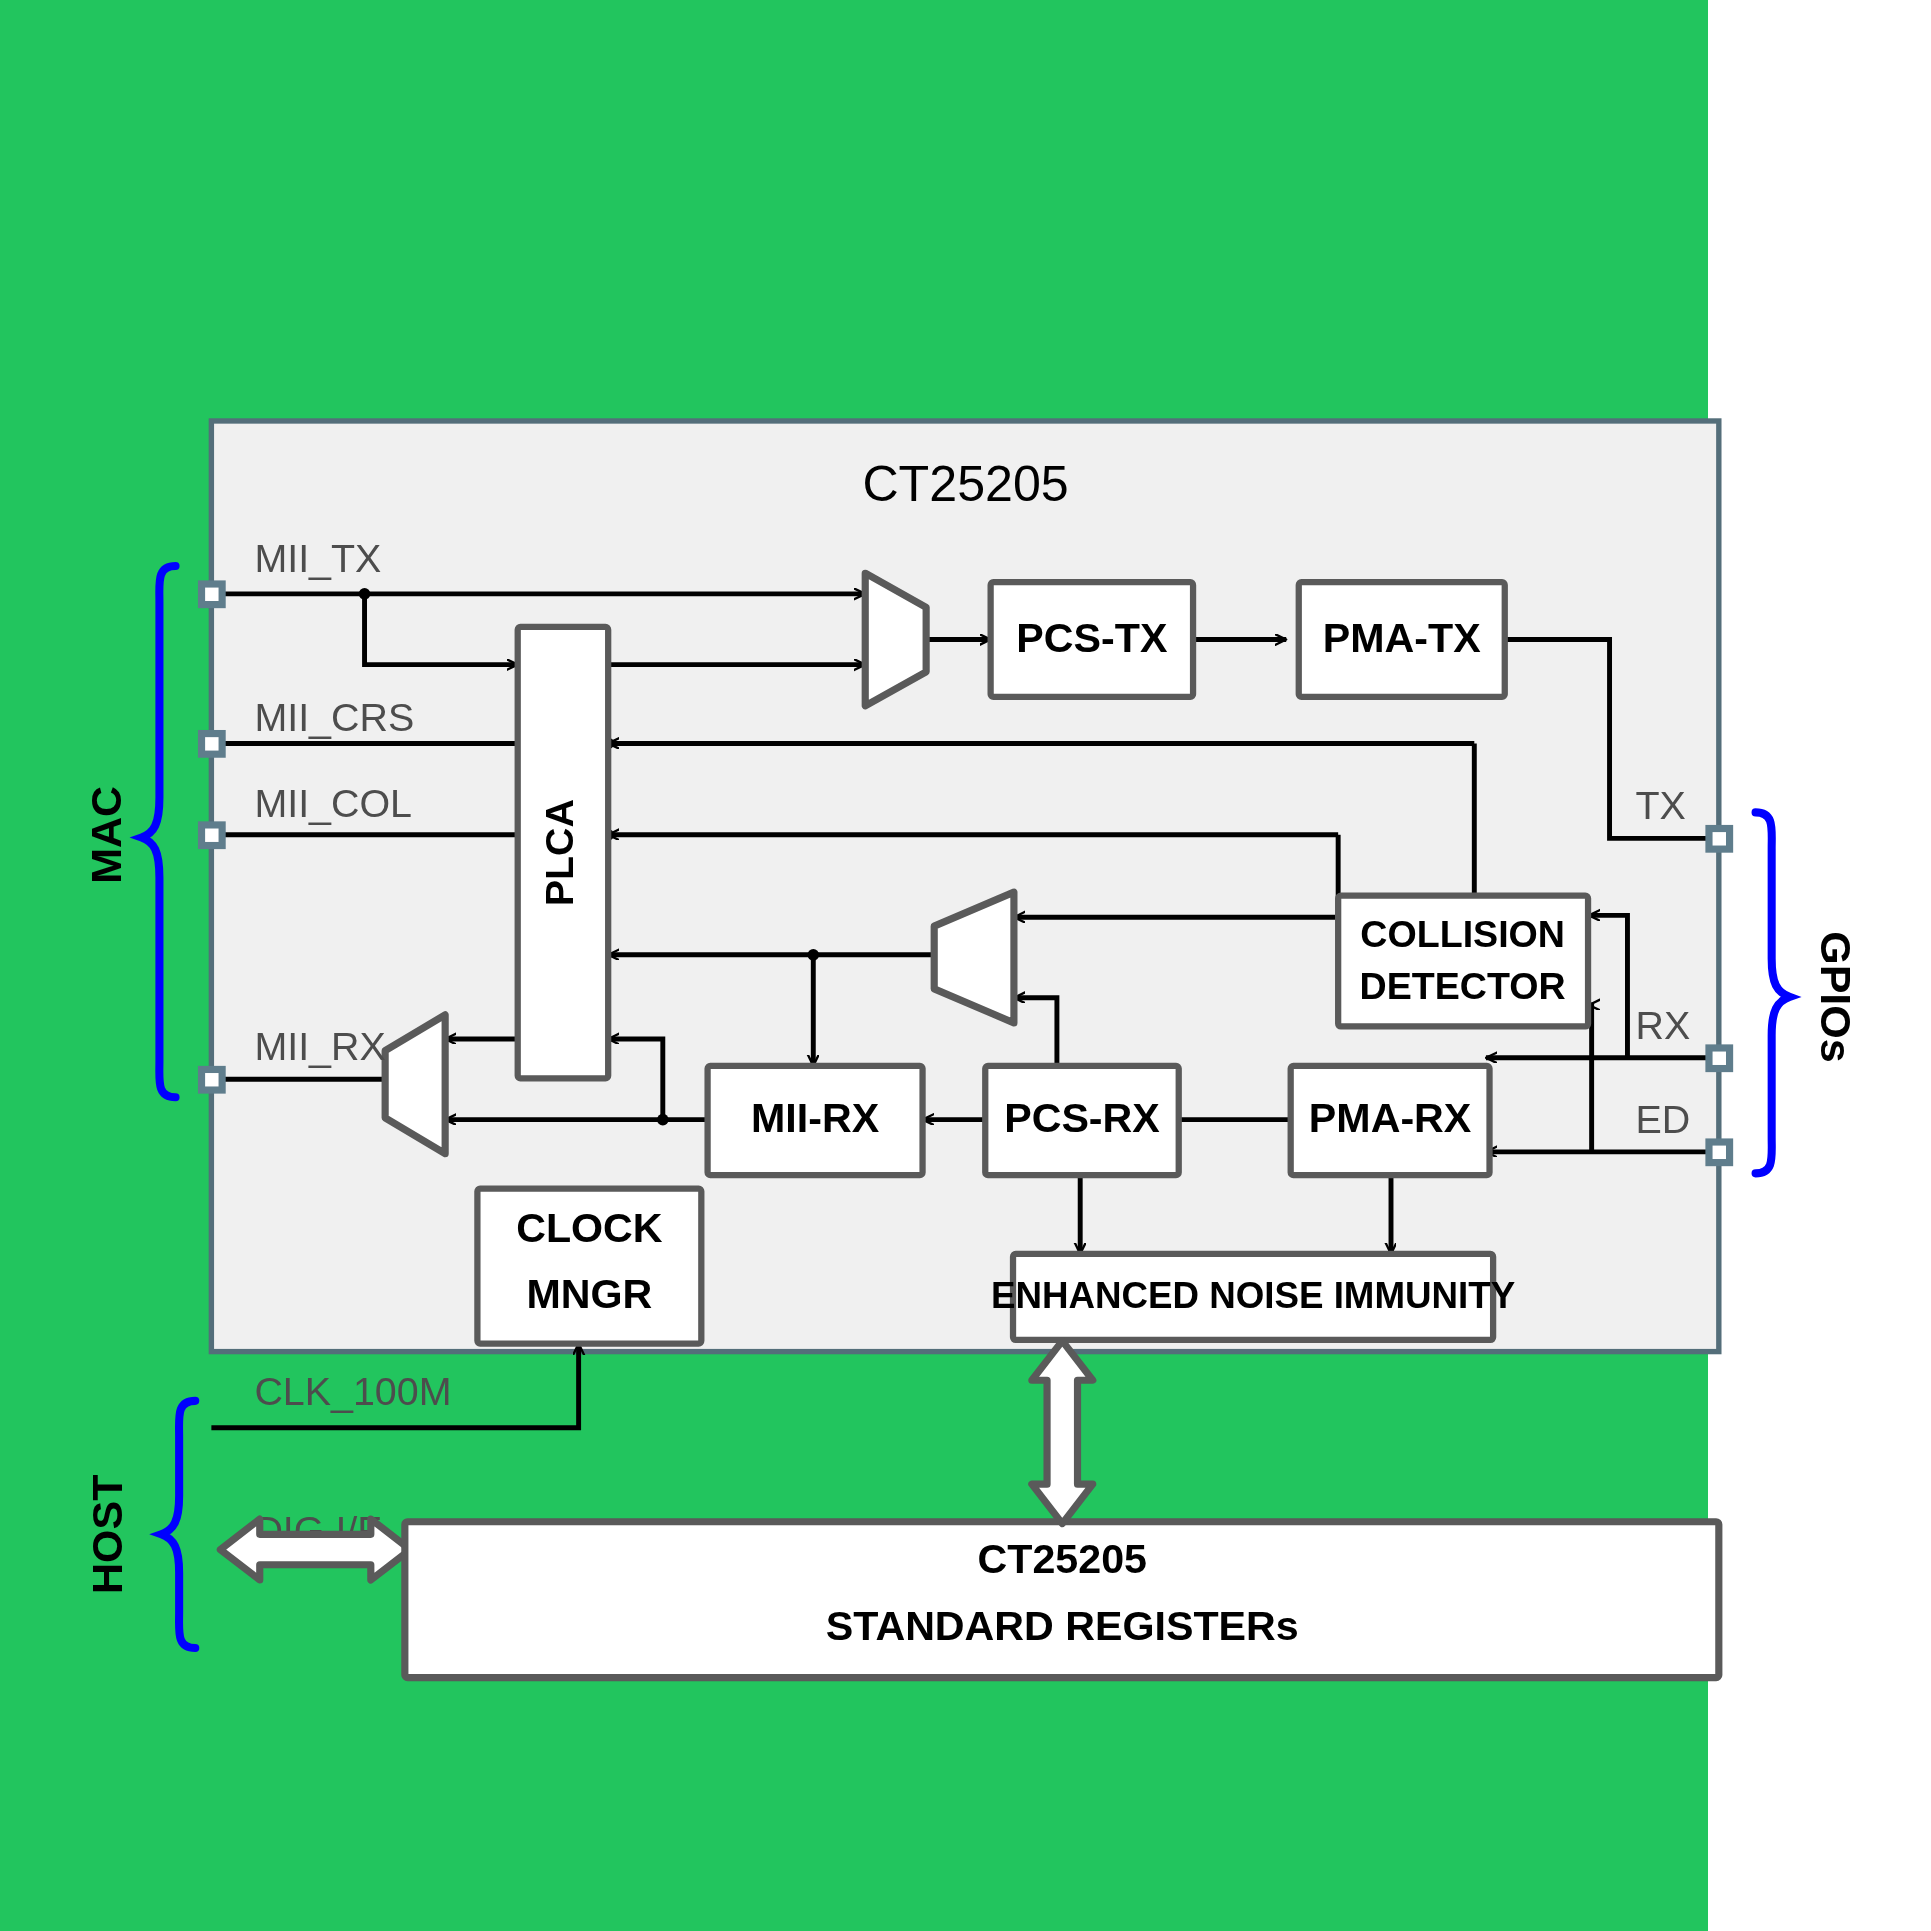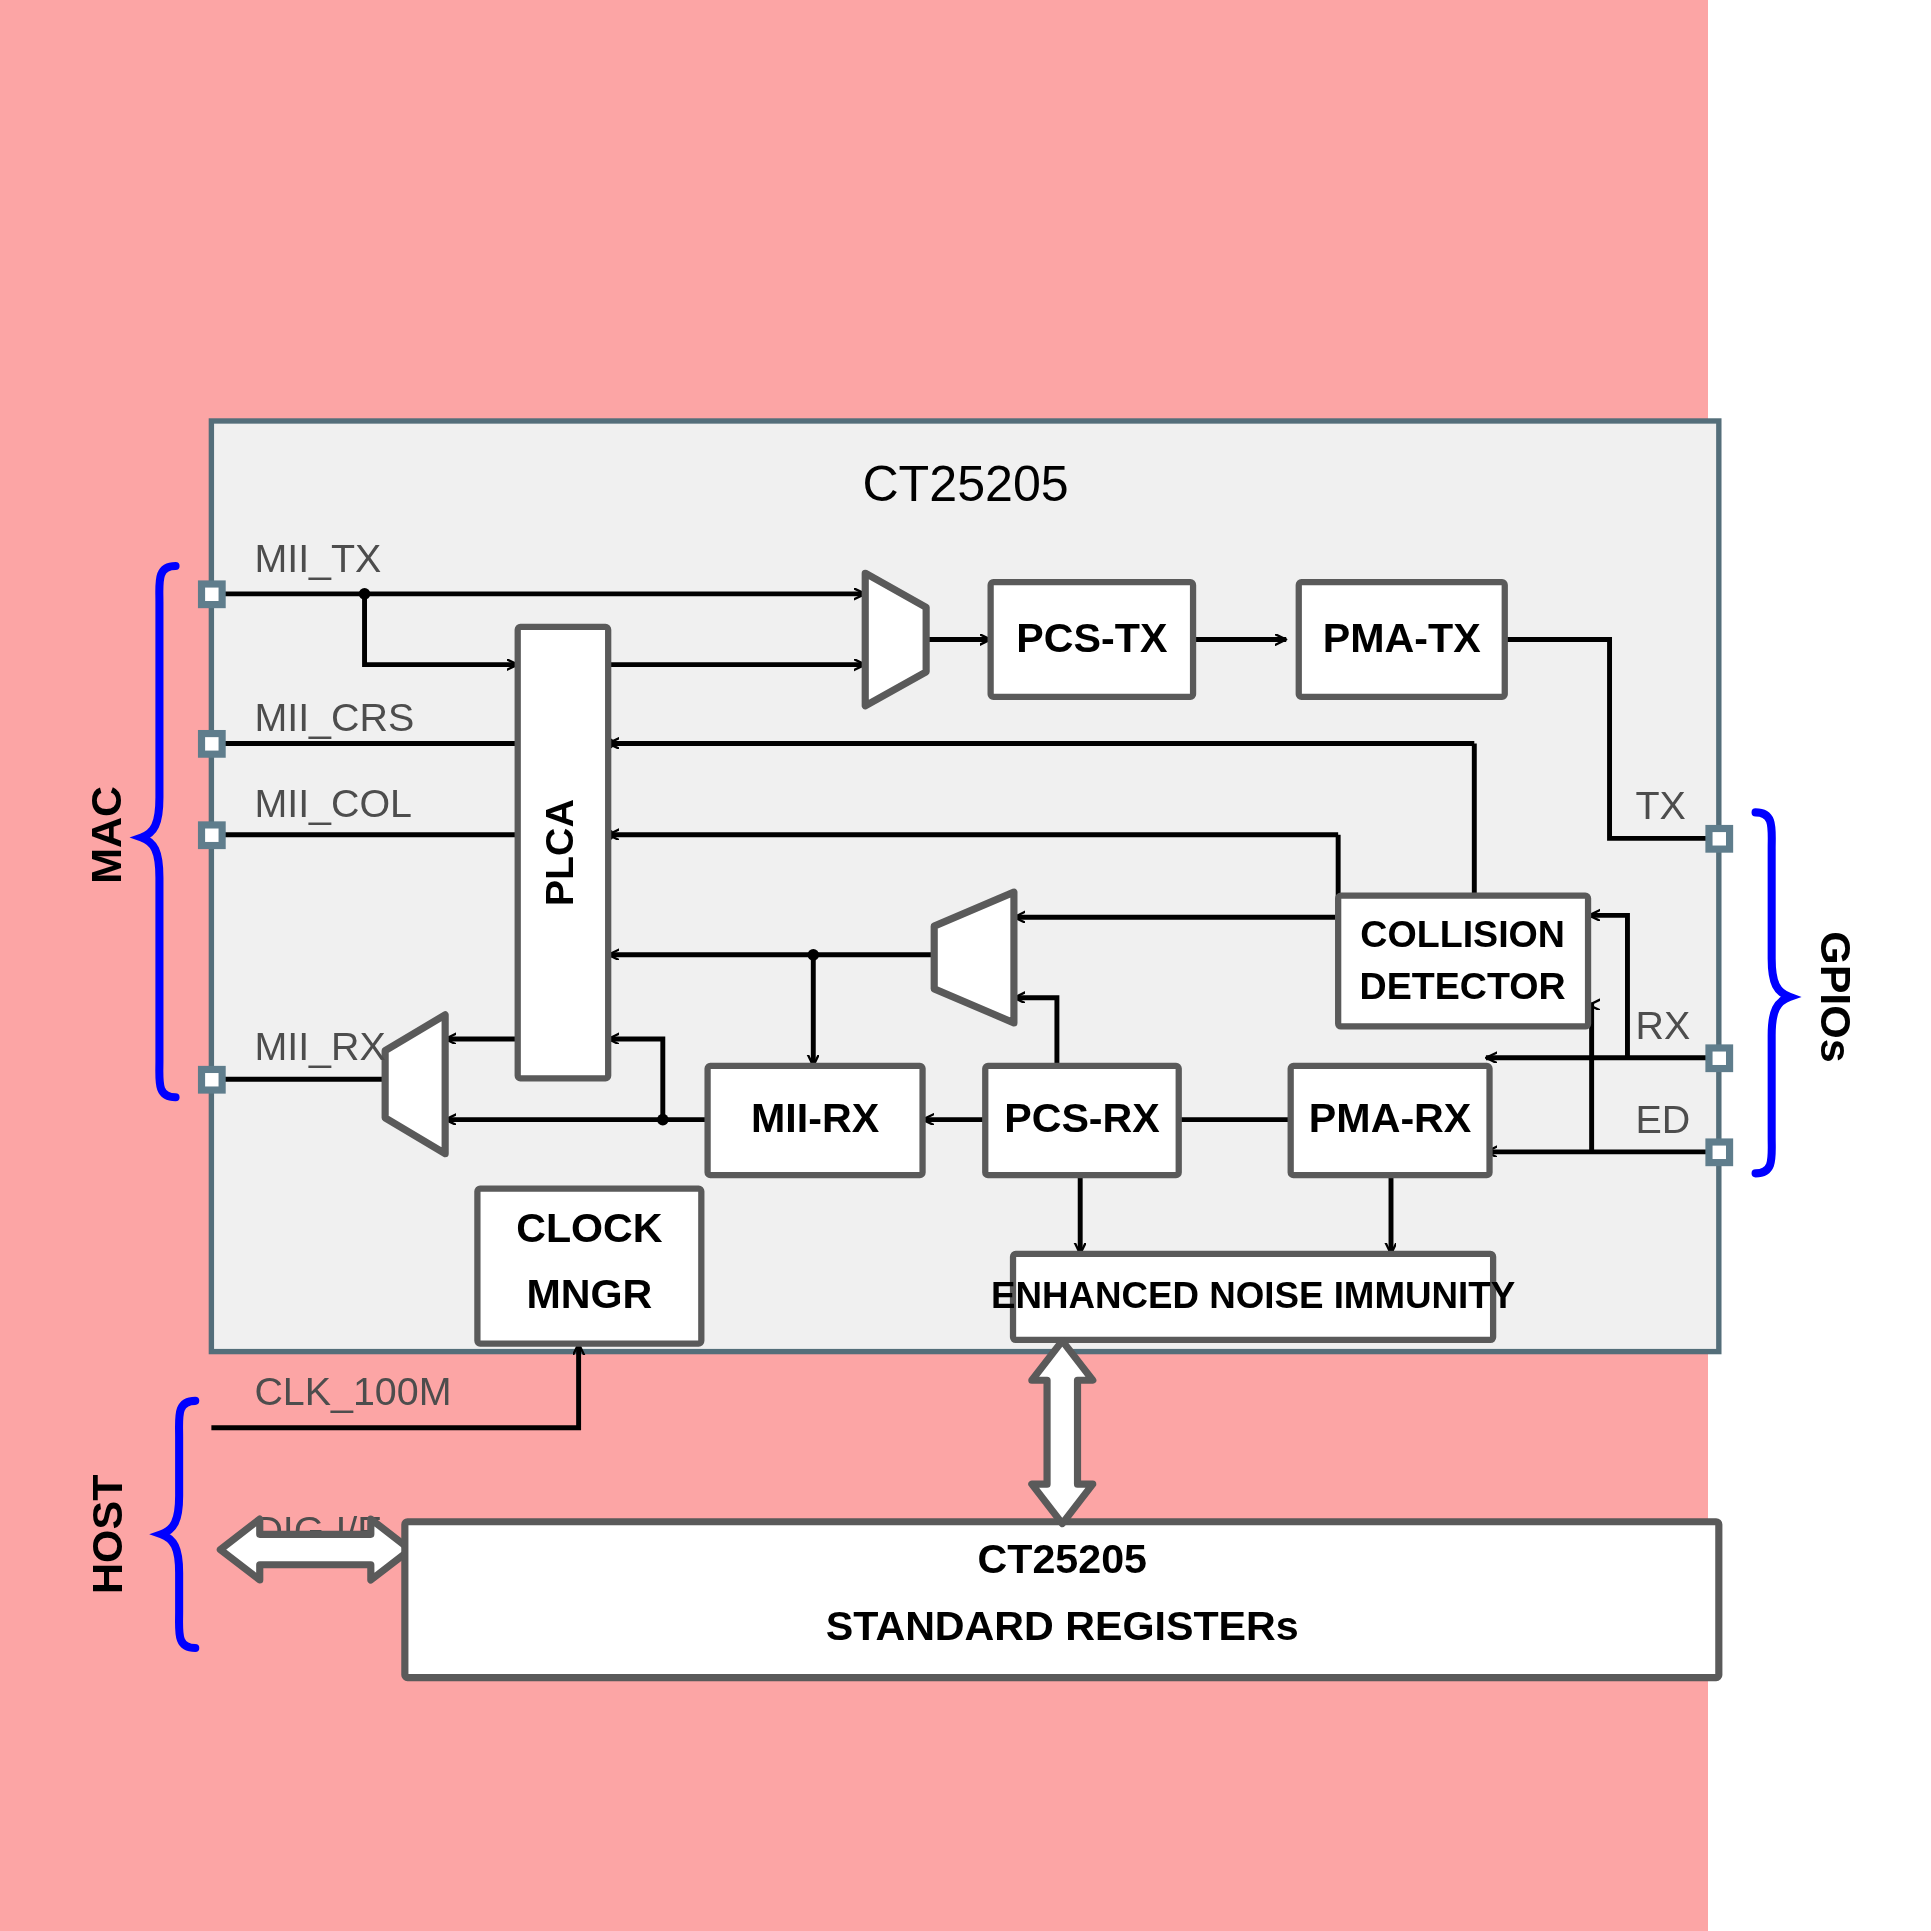--- a/index.html
+++ b/index.html
@@ -1,19 +1,19 @@
 <!DOCTYPE html>
 <html style="font-size:14.3px"><head>
 <meta charset="utf-8">
 <title>CT25205 Block Diagram</title>
 <style>
   html,body{margin:0;padding:0;background:#ffffff;}
   body{width:1932px;height:1932px;overflow:hidden;
        font-family:"Liberation Sans", sans-serif;}
-  #root{position:relative;width:1708px;height:1932px;background:#fca5a5;}
+  #root{position:relative;width:1708px;height:1932px;background:#22c55e;}
   svg#diagram{position:absolute;left:0;top:0;width:1932px;height:1932px;display:block;}
   text{font-family:"Liberation Sans Narrow","Liberation Sans",sans-serif;}
   .blk-label{font-family:"Liberation Sans Narrow","Liberation Sans",sans-serif;
              font-weight:700;fill:#000000;text-anchor:middle;dominant-baseline:middle;}
   .sig-label{font-family:"Liberation Sans Narrow","Liberation Sans",sans-serif;
              font-weight:400;fill:#4d4d4d;text-anchor:start;dominant-baseline:middle;}
   .grp-label{font-family:"Liberation Sans Narrow","Liberation Sans",sans-serif;
              font-weight:700;fill:#000000;text-anchor:middle;dominant-baseline:middle;}
   .title-label{font-family:"Liberation Sans Narrow","Liberation Sans",sans-serif;
              font-weight:400;fill:#000000;text-anchor:middle;dominant-baseline:middle;}

